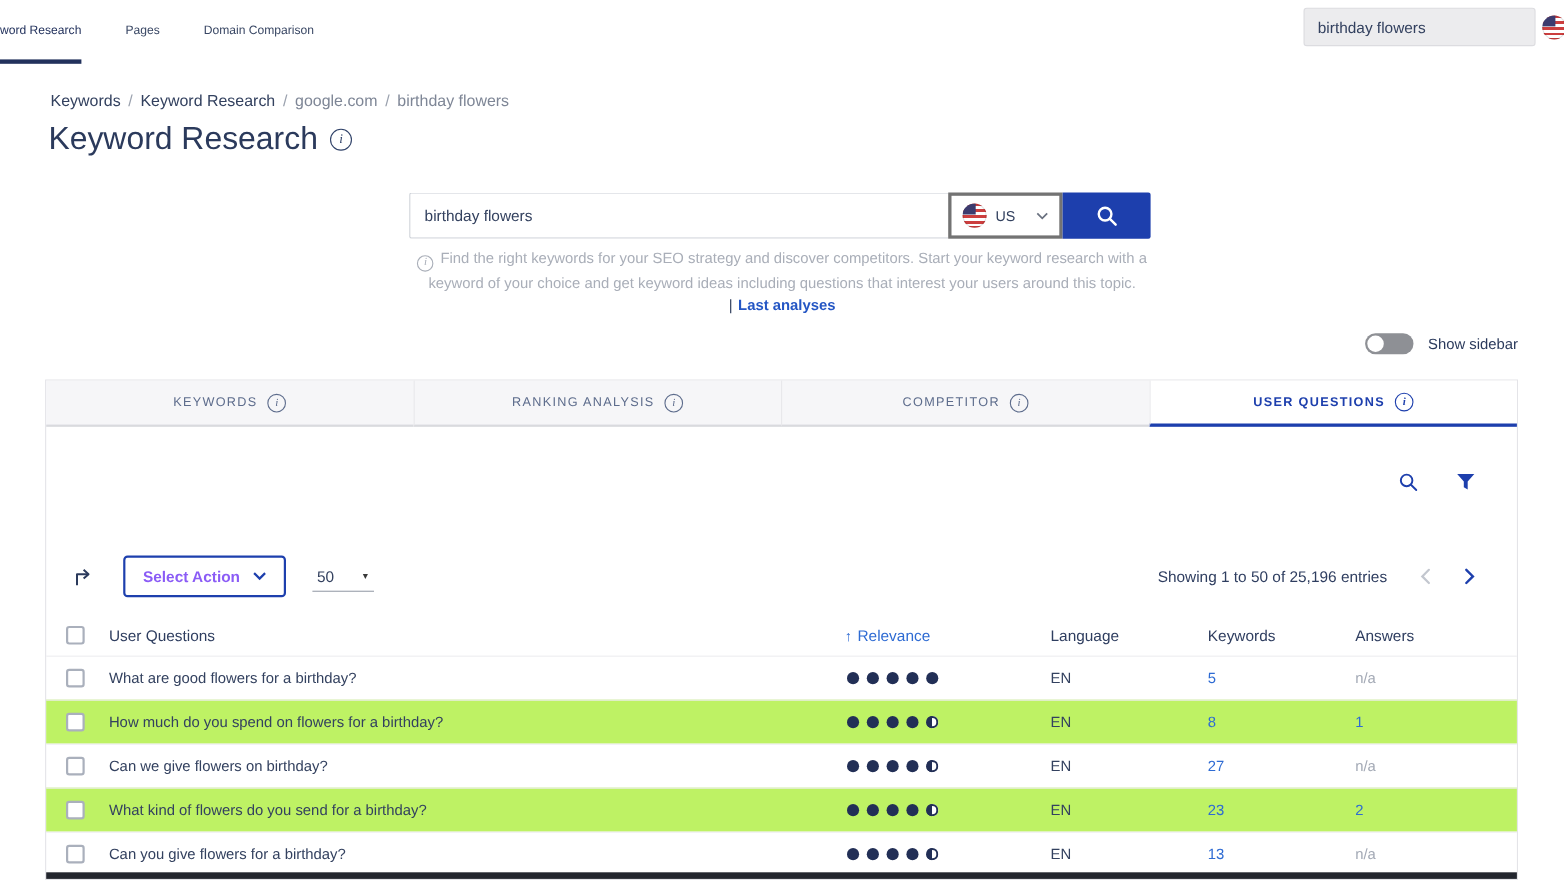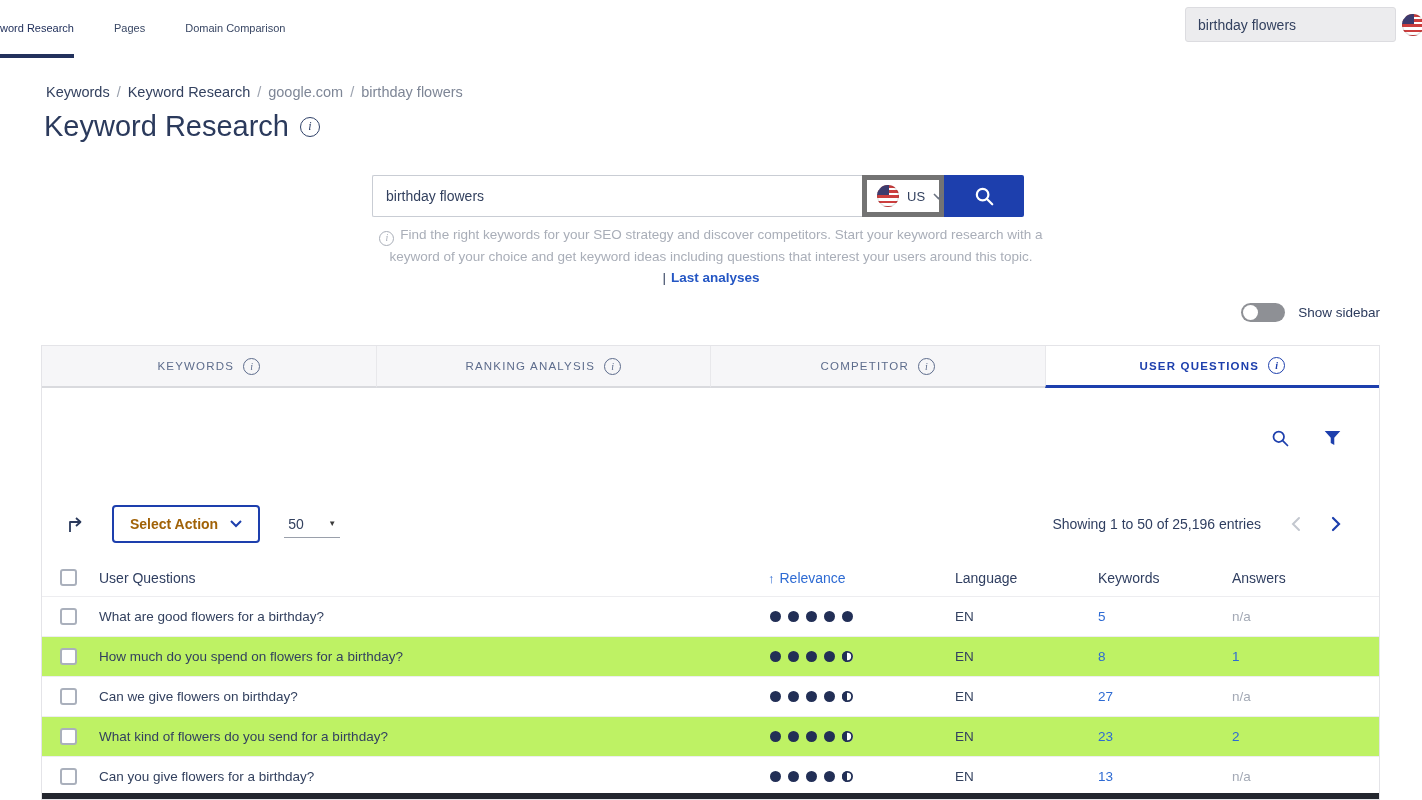--- a/index.html
+++ b/index.html
@@ -23,21 +23,21 @@
   .bc-item.muted{color:#7e8696}
   .bc-sep{color:#9aa1ae;margin:0 7px}
   .page-title{position:absolute;left:44px;top:110px;font-size:29px;font-weight:normal;color:#2b3a5c;display:flex;align-items:center;gap:11px}
   .info-icon{display:inline-flex;align-items:center;justify-content:center;border:1.6px solid currentColor;border-radius:50%;width:19px;height:19px;font-size:12px;font-style:italic;font-family:"Liberation Serif",serif;flex:none;cursor:pointer}
   .info-icon::after{content:"i"}
   .page-title .info-icon{width:20px;height:20px;color:#2f4168}
 
   
   .search-form{position:absolute;left:372px;top:175px;display:flex;height:42px}
   .search-input{width:490px;height:42px;border:1px solid #c9cdd4;border-right:none;padding:0 13px;font:14px "Liberation Sans",sans-serif;color:#33415f;border-radius:2px 0 0 2px;outline:none}
-  .country-select{width:82px;border:5px solid #737373;display:flex;align-items:center;gap:8px;padding:16px 10px;cursor:pointer;background:#fff}
+  .country-select{width:104px;border:3px solid #737373;display:flex;align-items:center;gap:8px;padding:16px 10px;cursor:pointer;background:#fff}
   .country-label{font-size:13px;color:#33415f}
   .country-chevron{margin-left:auto;display:flex}
   .search-btn{width:80px;background:#1d3fad;display:flex;align-items:center;justify-content:center;border:none;cursor:pointer;border-radius:0 2px 2px 0}
 
   .description{position:absolute;left:0;right:0;top:224px;text-align:center;color:#a9aeb8;font-size:13.5px;line-height:22px}
   .description .info-icon{width:15px;height:15px;font-size:10px;color:#a9aeb8;vertical-align:-2px;margin-right:6px;border-width:1.3px;cursor:default}
   .last-analyses{position:absolute;left:0;right:0;top:270px;text-align:center;font-size:13.5px}
   .la-sep{color:#33415f;margin-right:5px}
   .la-link{color:#2456c4;font-weight:bold;cursor:pointer}
 
@@ -54,21 +54,21 @@
   .tab + .tab{border-left:1px solid #e8e8eb}
   .tab.active{background:#fff;color:#1d3fad;font-weight:bold;border-bottom:3px solid #1d3fad}
   .tab .info-icon{width:17px;height:17px;font-size:10px;letter-spacing:0;border-width:1.4px}
 
   .panel-icons{position:absolute;top:82px;right:38px;display:flex;gap:34px;align-items:center}
   .panel-icons span{cursor:pointer;display:flex}
 
   
   .toolbar{position:absolute;top:158px;left:24px;right:38px;height:40px;display:flex;align-items:center}
   .export-icon{margin-right:26px;cursor:pointer;display:flex}
-  .select-action{height:38px;padding:0 16px;border:2px solid #1d3fad;border-radius:4px;color:#a16207;font-size:14px;font-weight:bold;display:flex;align-items:center;gap:12px;background:#fff;cursor:pointer;font-family:"Liberation Sans",sans-serif}
+  .select-action{height:38px;padding:0 16px;border:2px solid #1d3fad;border-radius:4px;color:#8b5cf6;font-size:14px;font-weight:bold;display:flex;align-items:center;gap:12px;background:#fff;cursor:pointer;font-family:"Liberation Sans",sans-serif}
   .page-size{margin-left:24px;width:56px;border-bottom:1px solid #9aa0ab;display:flex;align-items:center;justify-content:space-between;height:28px;cursor:pointer;font-size:14px;color:#33415f;padding:0 4px}
   .caret{font-size:8px;color:#3a3a3a}
   .toolbar-right{margin-left:auto;display:flex;align-items:center;gap:30px}
   .showing{font-size:14px;color:#2f3e60}
   .pag{cursor:pointer;display:flex}
   .pag-prev{color:#c3c7cf}
   .pag-next{color:#1d3fad}
 
   
   .table{position:absolute;top:213px;left:0;right:0}

